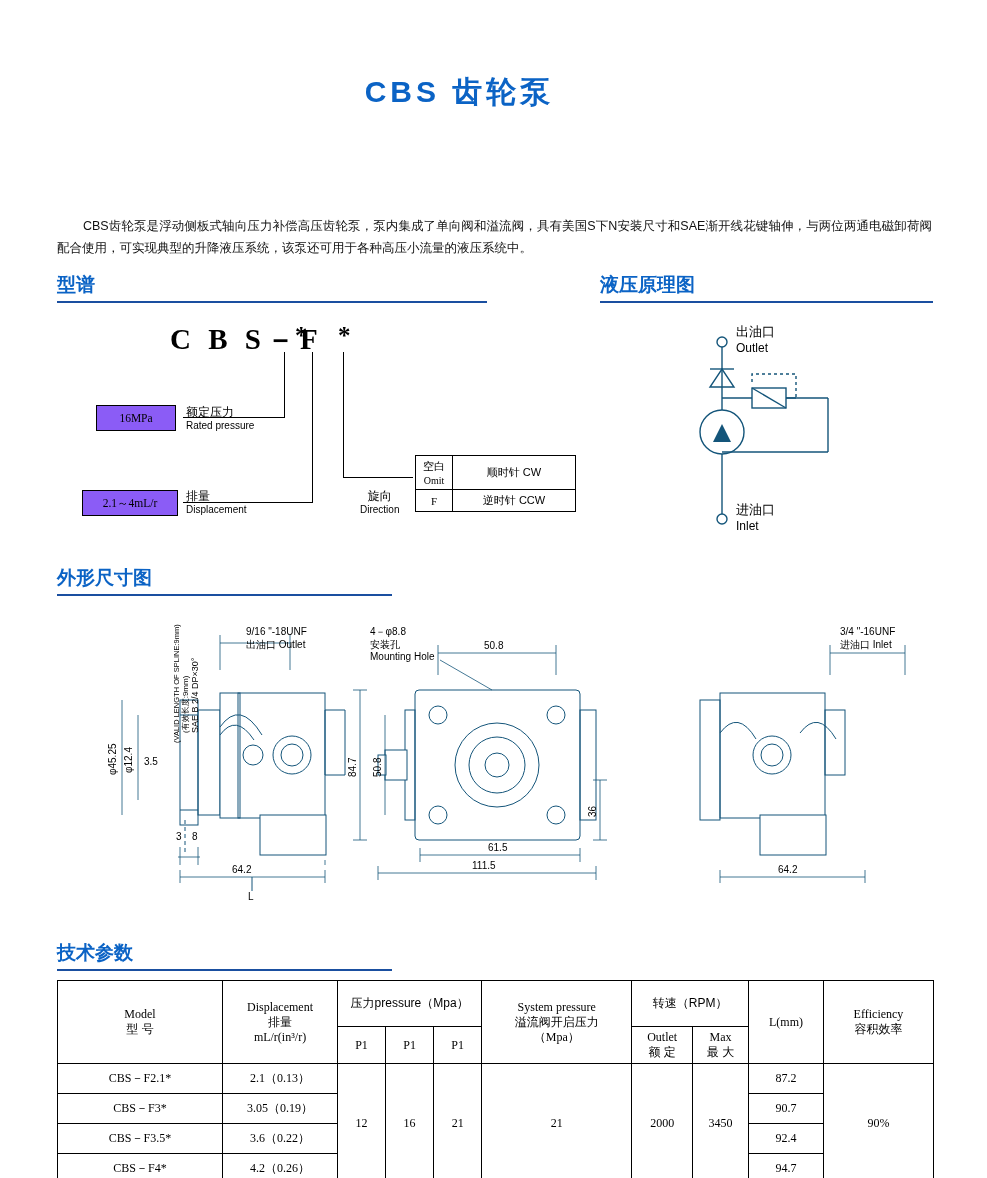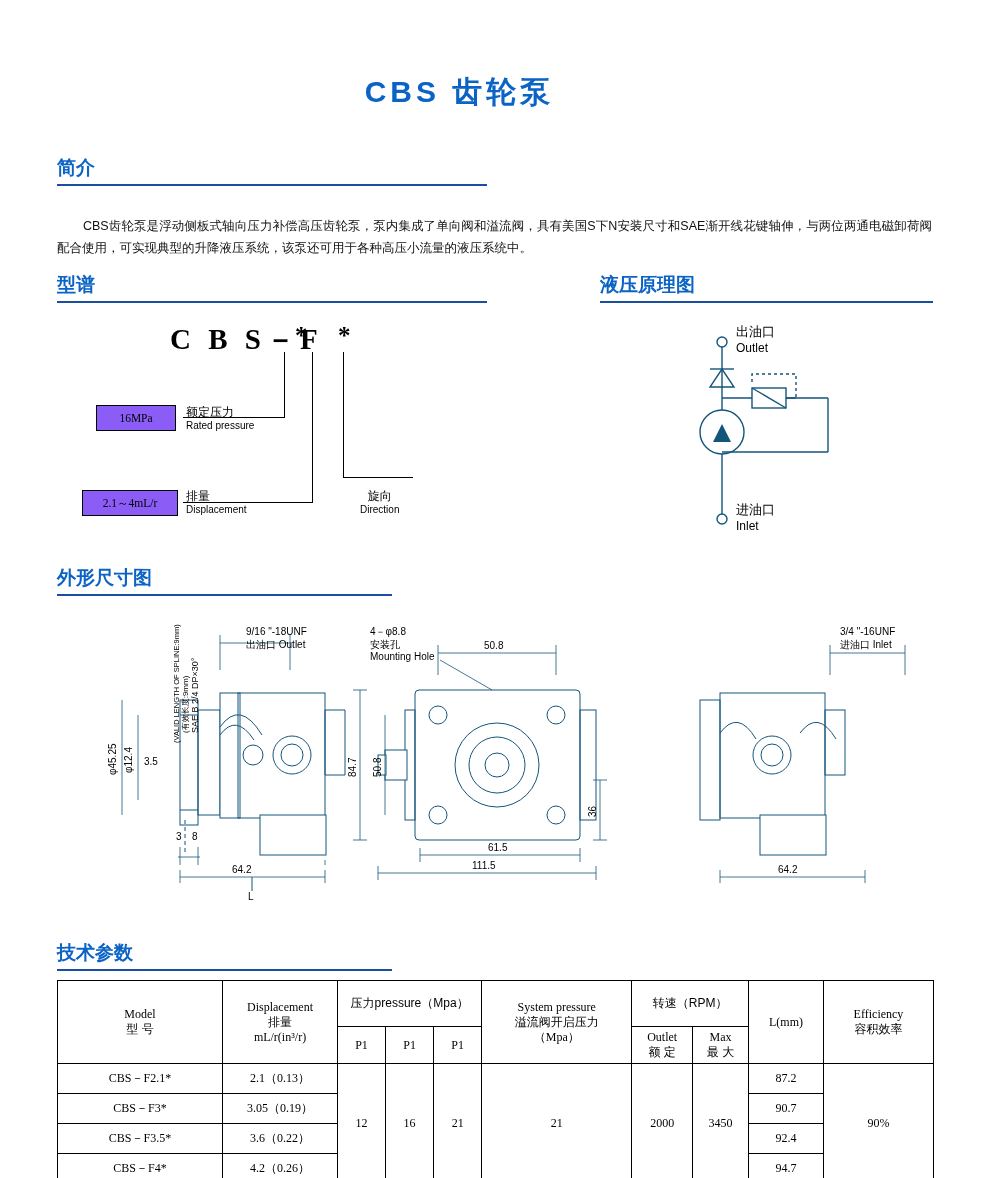--- a/index.html
+++ b/index.html
@@ -90,24 +90,20 @@
   svg{display:block;}
   text{font-family:"Liberation Sans","DejaVu Sans",sans-serif;}
 </style>
 </head>
 <body>
 
 <div class="page">
 
   <div class="main-title">CBS 齿轮泵</div>
 
-  <div class="sec" style="left:57px;top:155px;width:430px;">
-    <div class="sec-title">简介</div>
-    <div class="sec-rule" style="width:430px;"></div>
-  </div>
 
   <div class="intro">
     <span class="ind"></span><span>CBS齿轮泵是浮动侧板式轴向压力补偿高压齿轮泵，泵内集成了单向阀和溢流阀，具有美国S下N安装尺寸和SAE渐开线花键轴伸，与两位两通电磁卸荷阀配合使用，可实现典型的升降液压系统，该泵还可用于各种高压小流量的液压系统中。</span>
   </div>
 
   <div class="sec" style="left:57px;top:272px;width:430px;">
     <div class="sec-title">型谱</div>
     <div class="sec-rule" style="width:430px;"></div>
   </div>
 
@@ -138,20 +134,37 @@
   <div class="lbl" style="left:186px;top:490px;">
     <b>排量</b><br>
     <span class="en">Displacement</span>
   </div>
 
   <div class="lbl" style="left:360px;top:490px;text-align:center;">
     <b>旋向</b><br>
     <span class="en">Direction</span>
   </div>
 
+  <table class="dir-tbl" style="left:415px;top:455px;">
+    <tbody>
+        <tr>
+      <td>
+        <span class="cn">空白</span><br>
+        <span style="font-size:10px">Omit</span>
+      </td>
+      <td class="cn" style="width:108px">顺时针 CW</td>
+    </tr>
+    <tr>
+      <td>
+        <span>F</span>
+      </td>
+      <td class="cn">逆时针 CCW</td>
+    </tr>
+  </tbody>
+    </table>
 
   <div class="schem">
     <svg width="360" height="235" viewBox="0 0 360 235">
       <g stroke="#14557a" fill="none" stroke-width="1.4">
 
         <circle cx="122" cy="120" r="22"></circle>
         <path d="M113 130 L131 130 L122 112 Z" fill="#14557a" stroke="none"></path>
 
         <line x1="122" y1="98" x2="122" y2="35"></line>
 

